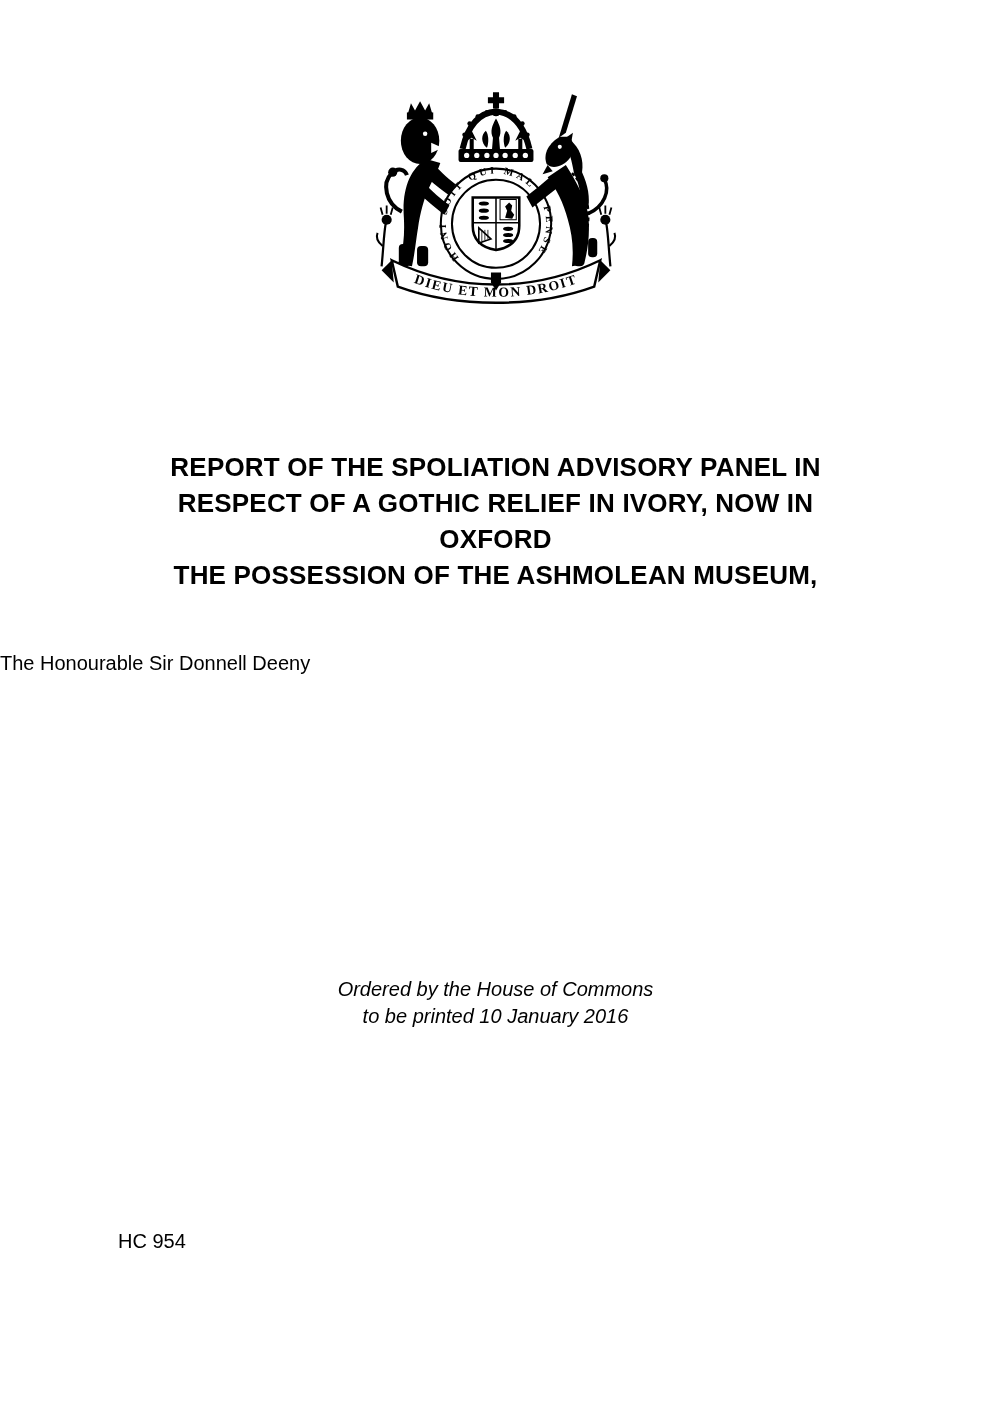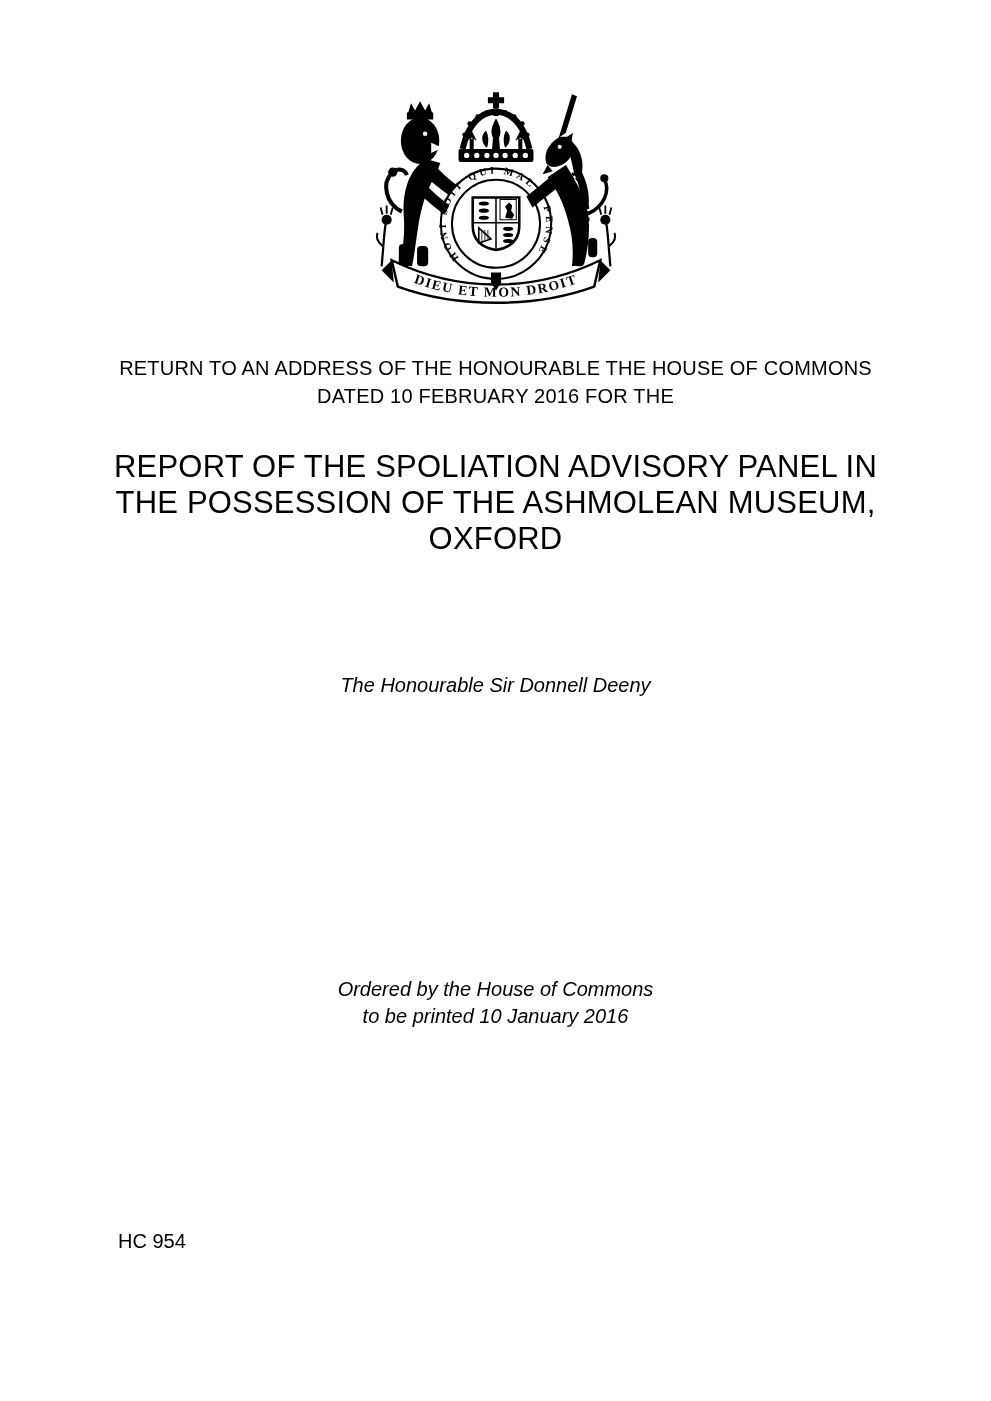--- a/index.html
+++ b/index.html
@@ -20,33 +20,30 @@
     position:absolute;
     top:354px;left:0;width:100%;
     text-align:center;
     font-size:20px;line-height:28px;
     letter-spacing:0.2px;
   }
   .title{
     position:absolute;
     top:449px;left:0;width:100%;
     text-align:center;
-    font-weight:normal;
-    font-size:31px;line-height:36px;
+    font-weight:bold;
+    font-size:26px;line-height:36px;
     letter-spacing:0.2px;
   }
   .title div{white-space:nowrap;}
   .return-address div{white-space:nowrap;}
   .author{
     position:absolute;
     top:652px;left:0;width:100%;
-    text-align:center;
-    font-style:italic;
     font-size:20px;
-    margin-top:22px;
   }
   .ordered{
     position:absolute;
     top:976px;left:0;width:100%;
     text-align:center;
     font-style:italic;
     font-size:20px;line-height:27px;
   }
   .reference{
     position:absolute;
@@ -186,29 +183,26 @@
       <path d="M18,166 C55,184 88,190 121,190 C154,190 187,184 224,166 L218,192 C185,204 153,208 121,208 C89,208 57,204 24,192 Z" fill="#ffffff" stroke="#000000" stroke-width="2.4"></path>
       <path id="scrollTextPath" d="M26,183 C62,198 90,202 121,202 C152,202 180,198 216,183" fill="none"></path>
       <text class="scroll-motto-text" text-anchor="middle">
         <textPath href="#scrollTextPath" startOffset="50%">DIEU ET MON DROIT</textPath>
       </text>
 
       <path d="M116,178 h10 v10 l-5,8 l-5,-8 z" fill="#000"></path>
     </g>
   </svg>
 
-  <div class="return-address">
-    <div>RETURN TO AN ADDRESS OF THE HONOURABLE THE HOUSE OF COMMONS</div>
-    <div>DATED 10 FEBRUARY 2016 FOR THE</div>
-  </div>
 
   <div class="title">
     <div>REPORT OF THE SPOLIATION ADVISORY PANEL IN</div>
+    <div>RESPECT OF A GOTHIC RELIEF IN IVORY, NOW IN</div>
+    <div>OXFORD</div>
     <div>THE POSSESSION OF THE ASHMOLEAN MUSEUM,</div>
-    <div>OXFORD</div>
   </div>
 
   <div class="author">The Honourable Sir Donnell Deeny</div>
 
   <div class="ordered">
     <div>Ordered by the House of Commons</div>
     <div>to be printed 10 January 2016</div>
   </div>
 
   <div class="reference">HC 954</div>

